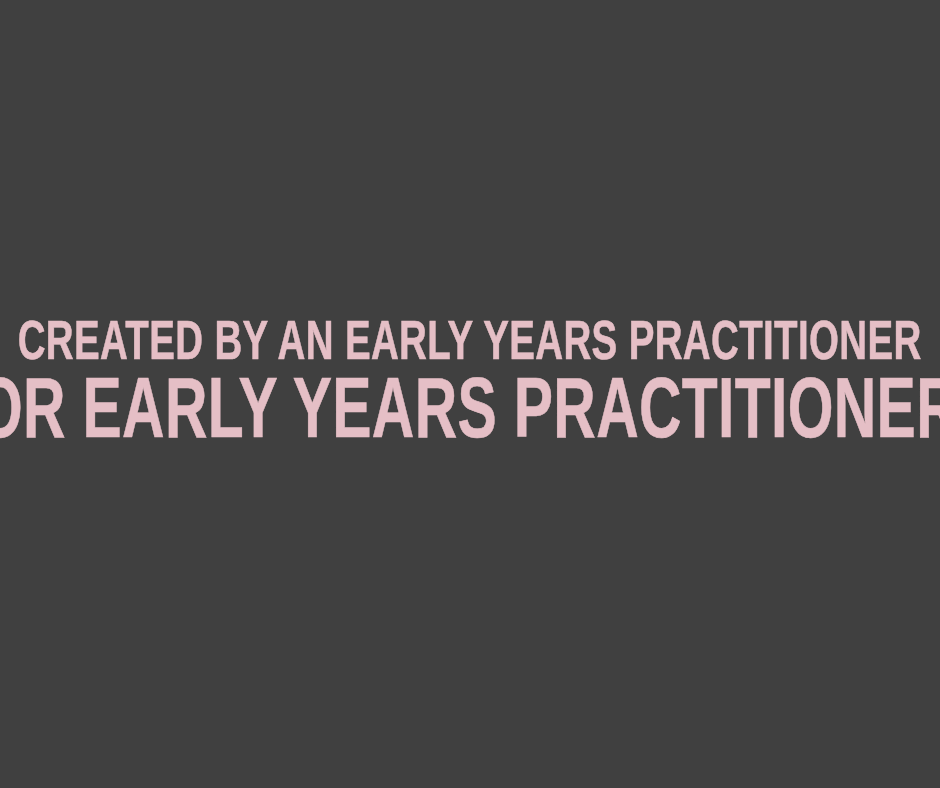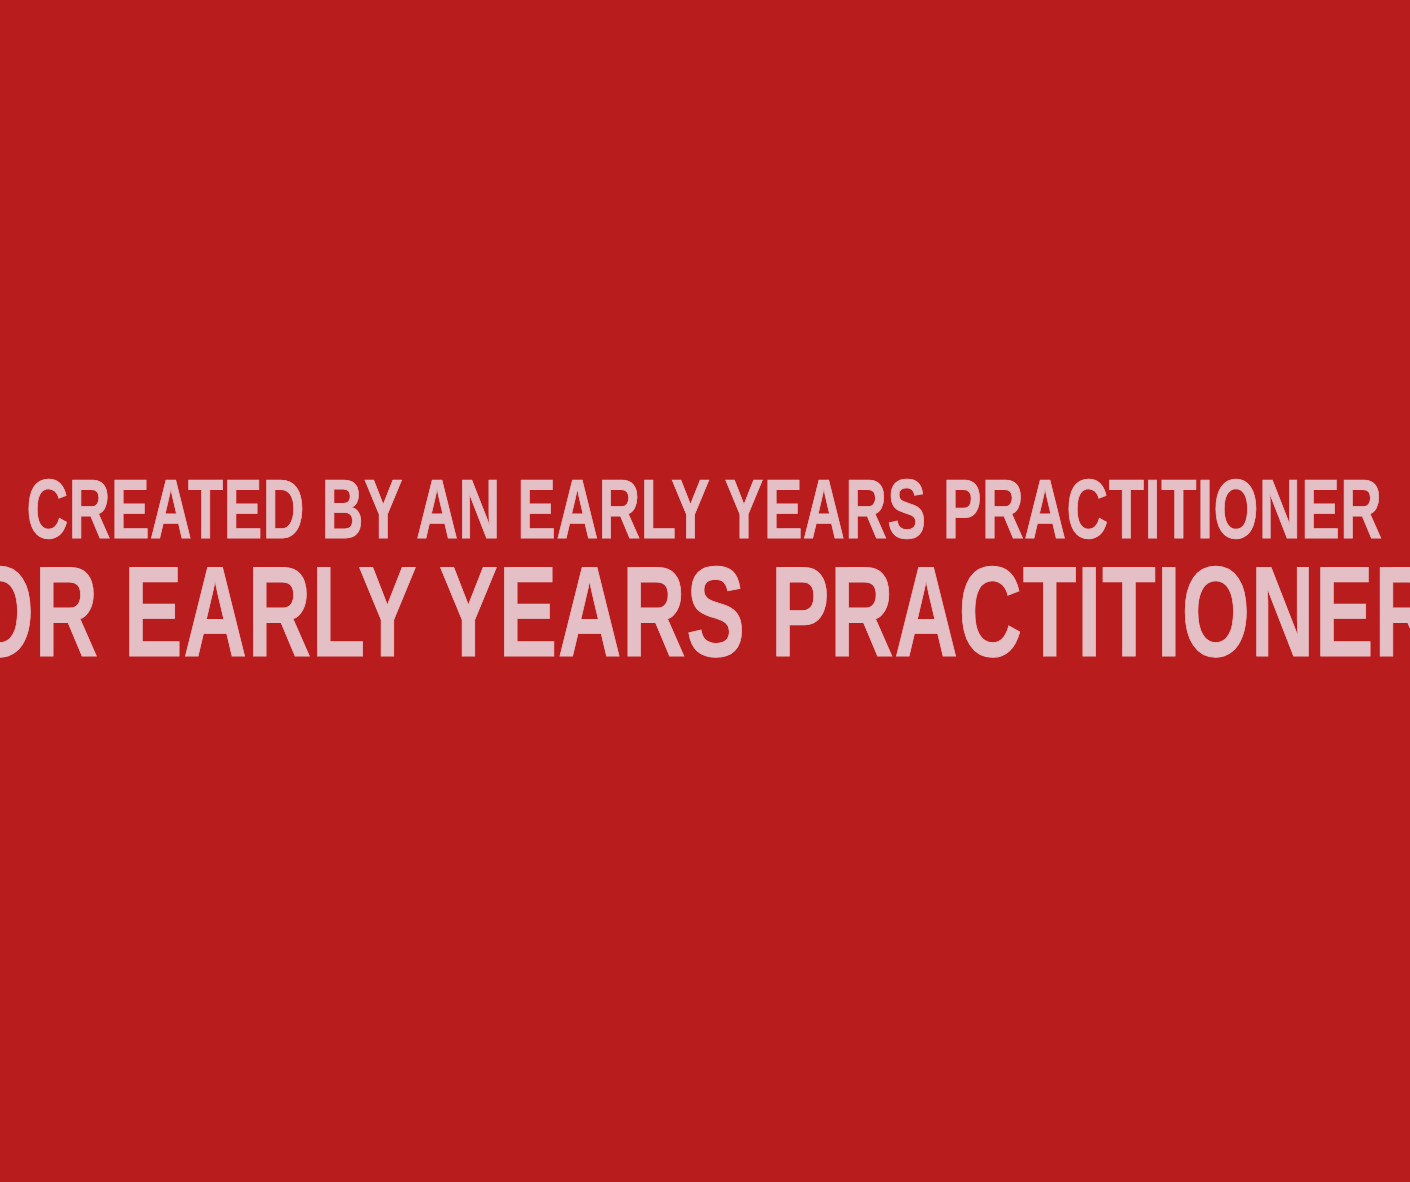--- a/index.html
+++ b/index.html
@@ -12,21 +12,21 @@
     width: 940px;
     height: 788px;
     overflow: hidden;
     font-family: "Liberation Sans", sans-serif;
   }
 
   #canvas {
     position: relative;
     width: 940px;
     height: 788px;
-    background: #b91c1c;
+    background: #404040;
     display: flex;
     flex-direction: column;
     align-items: center;
     justify-content: center;
     box-sizing: border-box;
   }
 
   
   #headline-block {
     position: absolute;

